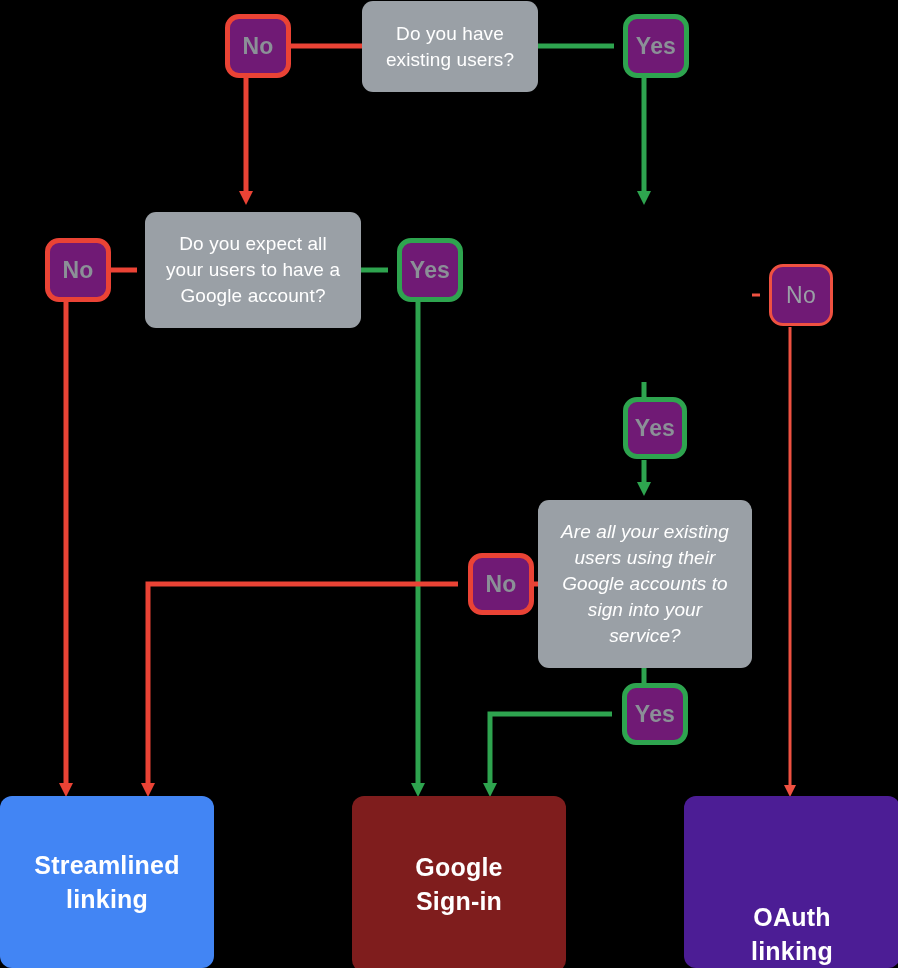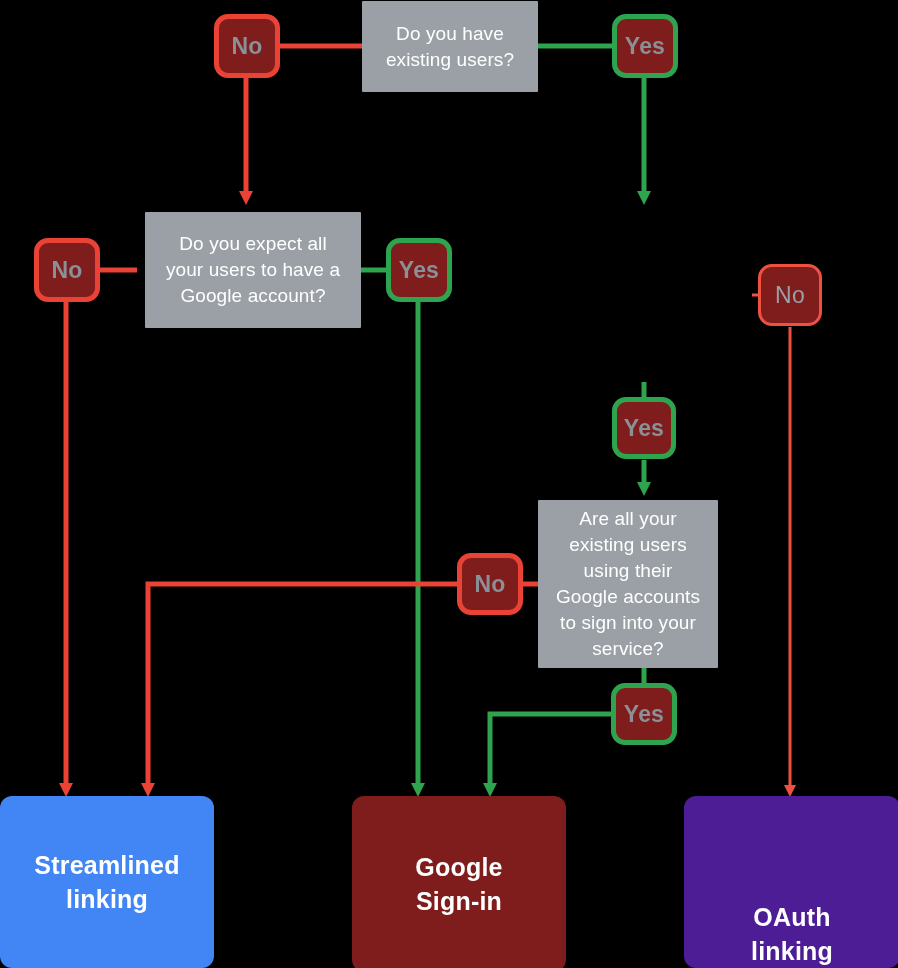--- a/index.html
+++ b/index.html
@@ -10,41 +10,42 @@
     font-family:"Liberation Sans", sans-serif;
     overflow:hidden;
   }
   svg#wires{position:absolute;left:0;top:0;width:898px;height:968px;}
 
   
   .qbox{
     position:absolute;
     box-sizing:border-box;
     background:#9aa0a6;
-    border-radius:1px;
+    border-radius:11px;
     color:#ffffff;
     display:flex;align-items:center;justify-content:center;
     text-align:center;
     font-size:19px;
     line-height:26px;
     padding:8px 14px;
     letter-spacing:.1px;
   }
 
   
   .chip{
     position:absolute;
     box-sizing:border-box;
-    background:#7f1d1d;
+    background:#701a75;
     border-radius:14px;
     display:flex;align-items:center;justify-content:center;
     font-size:23px;
     font-weight:bold;
     color:#8b9097;
     letter-spacing:.2px;
+    margin-left:11px;
   }
   .chip.no{ border:5px solid #ea4335; }
   .chip.yes{ border:5px solid #2ea44f;text-align:center; }
   .chip.no.faded{ border:3px solid #ef5141; color:#9aa0a6; font-weight:normal; }
 
   
   .obox{
     position:absolute;
     box-sizing:border-box;
     border-radius:12px;
@@ -106,21 +107,21 @@
     <path d="M644,667 L644,684" stroke="#2ea44f" stroke-width="5" fill="none"></path>
 
     <path d="M612,714 L490,714 L490,784" stroke="#2ea44f" stroke-width="5" fill="none" marker-end="url(#ar-green)"></path>
   </svg>
 
   <div class="qbox" style="left:362px;top:1px;width:176px;height:91px;">Do you have existing users?</div>
 
   <div class="qbox" style="left:137px;top:212px;width:216px;height:116px;margin-left:8px;">Do you expect all your users to have a Google account?</div>
 
 
-  <div class="qbox" style="left:538px;top:500px;width:180px;height:168px;">Are all your existing users using their Google accounts to sign into your service?</div>
+  <div class="qbox" style="left:538px;top:500px;width:214px;height:168px;font-style:italic;">Are all your existing users using their Google accounts to sign into your service?</div>
 
   <div class="chip no" style="left:214px;top:14px;width:66px;height:64px;">No</div>
 
   <div class="chip yes" style="left:612px;top:14px;width:66px;height:64px;">Yes</div>
 
   <div class="chip no" style="left:34px;top:238px;width:66px;height:64px;">No</div>
 
   <div class="chip yes" style="left:386px;top:238px;width:66px;height:64px;">Yes</div>
 
   <div class="chip no faded" style="left:758px;top:264px;width:64px;height:62px;">No</div>

